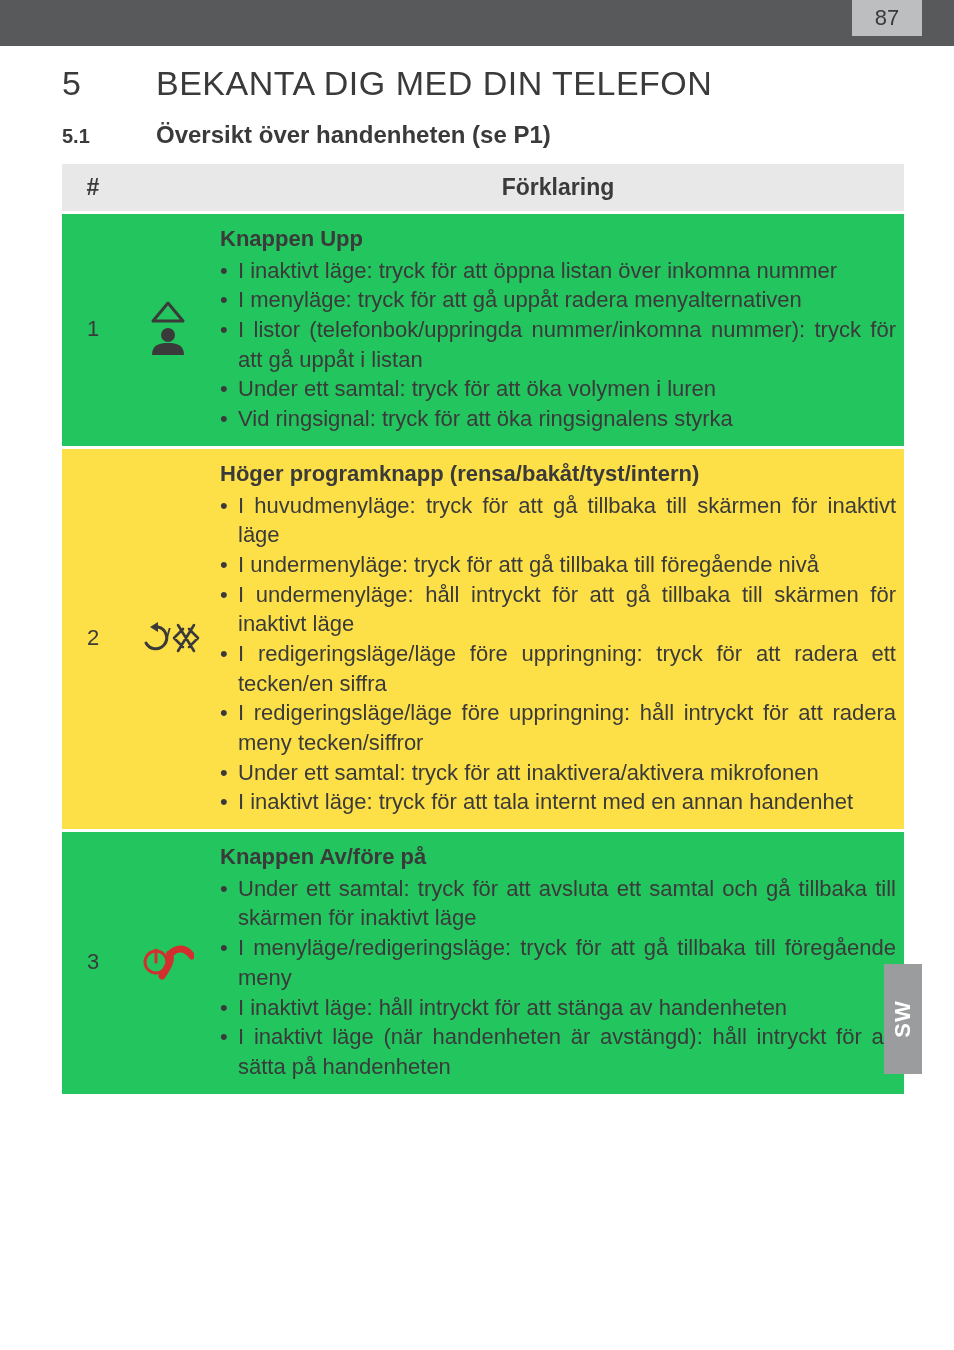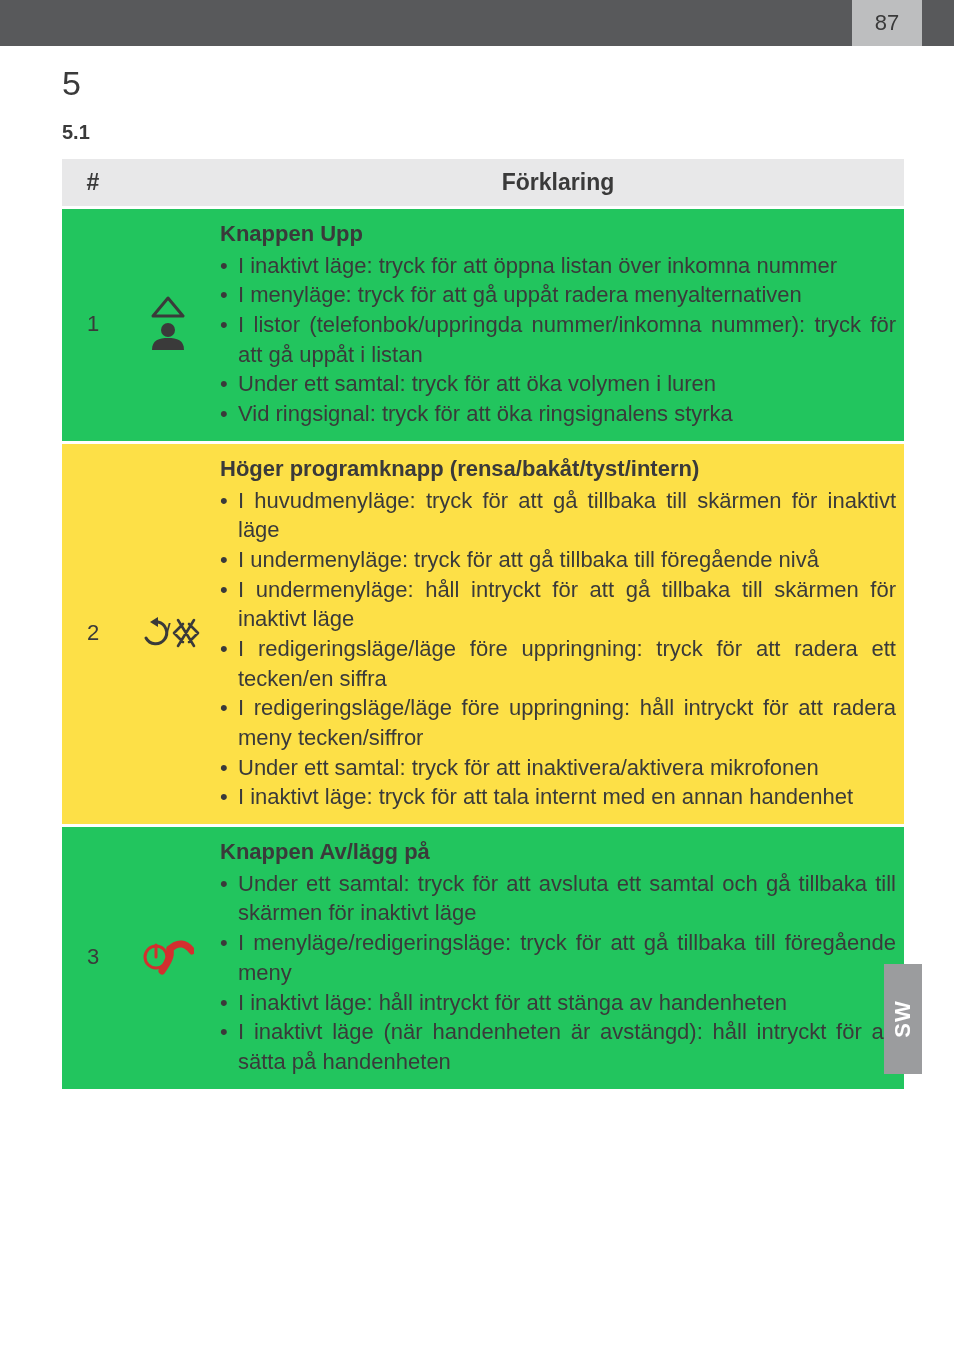--- a/index.html
+++ b/index.html
@@ -14,21 +14,21 @@
   .top-bar {
     height: 46px;
     background: #58595b;
     position: relative;
   }
   .page-num-box {
     position: absolute;
     right: 32px;
     top: 0;
     width: 70px;
-    height: 46px;
+    height: 36px;
     background: #bdbebf;
     display: flex;
     align-items: center;
     justify-content: center;
     font-size: 22px;
     color: #3a3a3a;
   }
   .content {
     padding: 18px 50px 0 62px;
   }
@@ -106,24 +106,26 @@
 <div class="top-bar">
   <div class="page-num-box">
     <span>87</span>
   </div>
 </div>
 
 <div class="content">
 
   <div class="h1-row">
     <div class="h1-num">5</div>
+    <div class="h1-text">BEKANTA DIG MED DIN TELEFON</div>
   </div>
 
   <div class="h2-row">
     <div class="h2-num">5.1</div>
+    <div class="h2-text">Översikt över handenheten (se P1)</div>
   </div>
 
   <table class="ov">
     <tbody>
         <tr>
       <th class="col-hash">#</th>
       <th class="col-icon"></th>
       <th>Förklaring</th>
     </tr>
 
@@ -176,21 +178,21 @@
       <td class="cell-num">3</td>
       <td class="cell-icon">
         <svg width="52" height="44" viewBox="0 0 52 44">
           <circle cx="14" cy="22" r="11" fill="none" stroke="#d32f2f" stroke-width="3"></circle>
           <line x1="14" y1="10" x2="14" y2="22" stroke="#d32f2f" stroke-width="3" stroke-linecap="round"></line>
           <path d="M28 14 C36 6 44 8 50 16" fill="none" stroke="#d32f2f" stroke-width="7" stroke-linecap="round"></path>
           <path d="M28 14 C30 22 24 30 20 36" fill="none" stroke="#d32f2f" stroke-width="7" stroke-linecap="round"></path>
         </svg>
       </td>
       <td class="cell-desc">
-        <div class="desc-title">Knappen Av/lägg på</div>
+        <div class="desc-title">Knappen Av/före på</div>
         <ul class="bullet-list">
           <li>Under ett samtal: tryck för att avsluta ett samtal och gå tillbaka till skärmen för inaktivt läge</li>
           <li>I menyläge/redigeringsläge: tryck för att gå tillbaka till föregående meny</li>
           <li>I inaktivt läge: håll intryckt för att stänga av handenheten</li>
           <li>I inaktivt läge (när handenheten är avstängd): håll intryckt för att sätta på handenheten</li>
         </ul>
       </td>
     </tr>
 
   </tbody>

